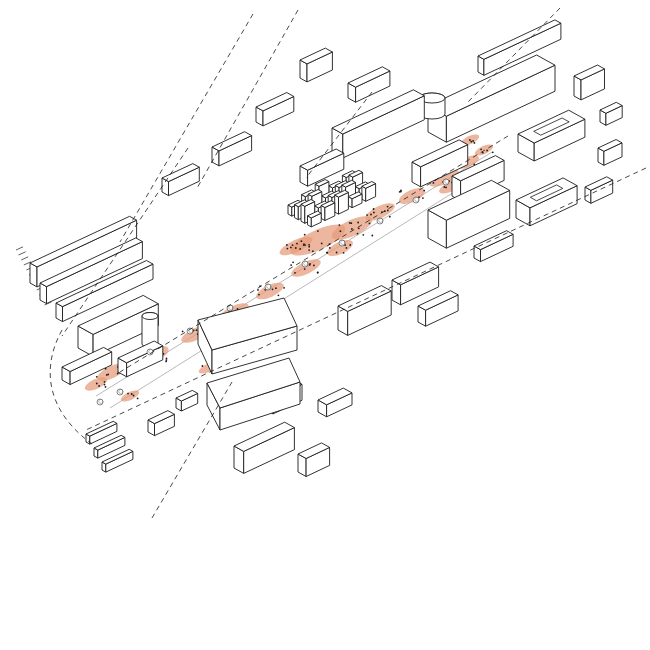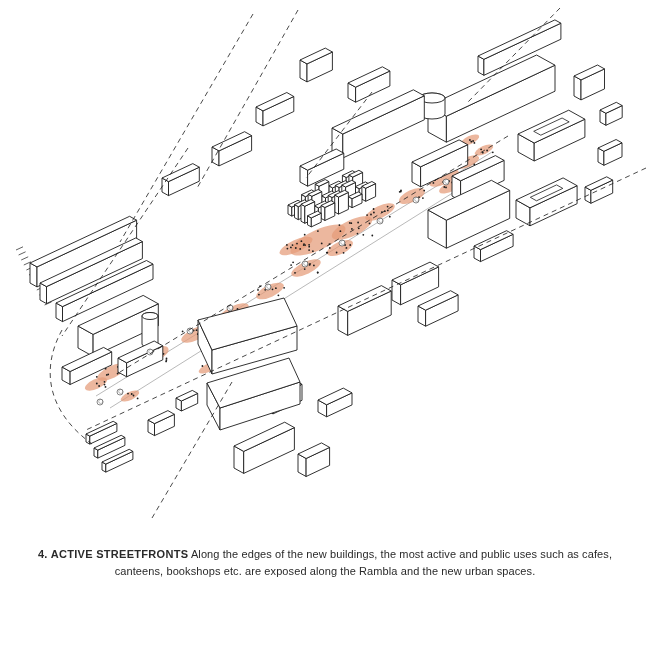--- a/index.html
+++ b/index.html
@@ -435,16 +435,13 @@
           <line x1="560" y1="8" x2="468" y2="102" stroke="#1c1c1c" stroke-width="0.8" stroke-dasharray="5 4" fill="none"></line>
           <line x1="646" y1="168" x2="86" y2="430" stroke="#1c1c1c" stroke-width="0.8" stroke-dasharray="5 4" fill="none"></line>
           <line x1="372" y1="92" x2="306" y2="178" stroke="#1c1c1c" stroke-width="0.8" stroke-dasharray="5 4" fill="none"></line>
           <line x1="508" y1="136" x2="120" y2="372" stroke="#1c1c1c" stroke-width="0.8" stroke-dasharray="5 4" fill="none"></line>
           <line x1="152" y1="518" x2="232" y2="382" stroke="#1c1c1c" stroke-width="0.8" stroke-dasharray="5 4" fill="none"></line>
           <line x1="188" y1="148" x2="62" y2="336" stroke="#1c1c1c" stroke-width="0.8" stroke-dasharray="5 4" fill="none"></line>
           <path d="M 62 330 C 40 370 48 412 92 444" stroke="#1c1c1c" stroke-width="0.8" stroke-dasharray="5 4" fill="none"></path>
         </g>
       </svg>
   </div>
-  <div class="caption">
-    <b>4. ACTIVE STREETFRONTS</b><span> Along the edges of the new buildings, the most active and public uses such as cafes, canteens, bookshops etc. are exposed along the Rambla and the new urban spaces.</span>
-  </div>
 </div>
 
 </body></html>

